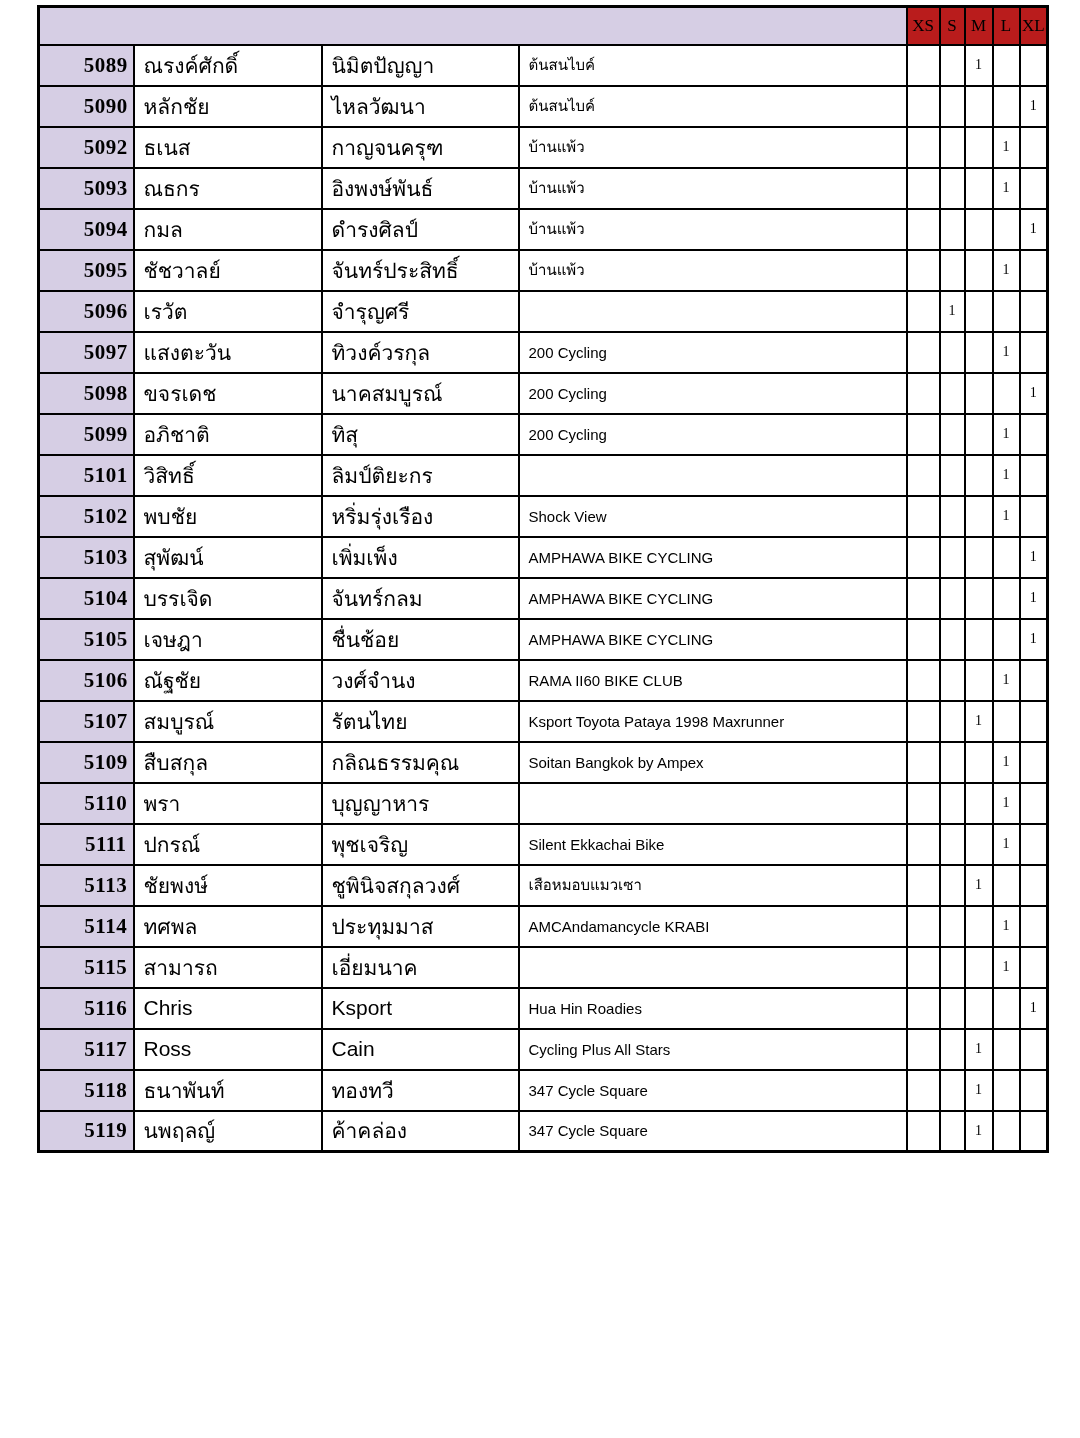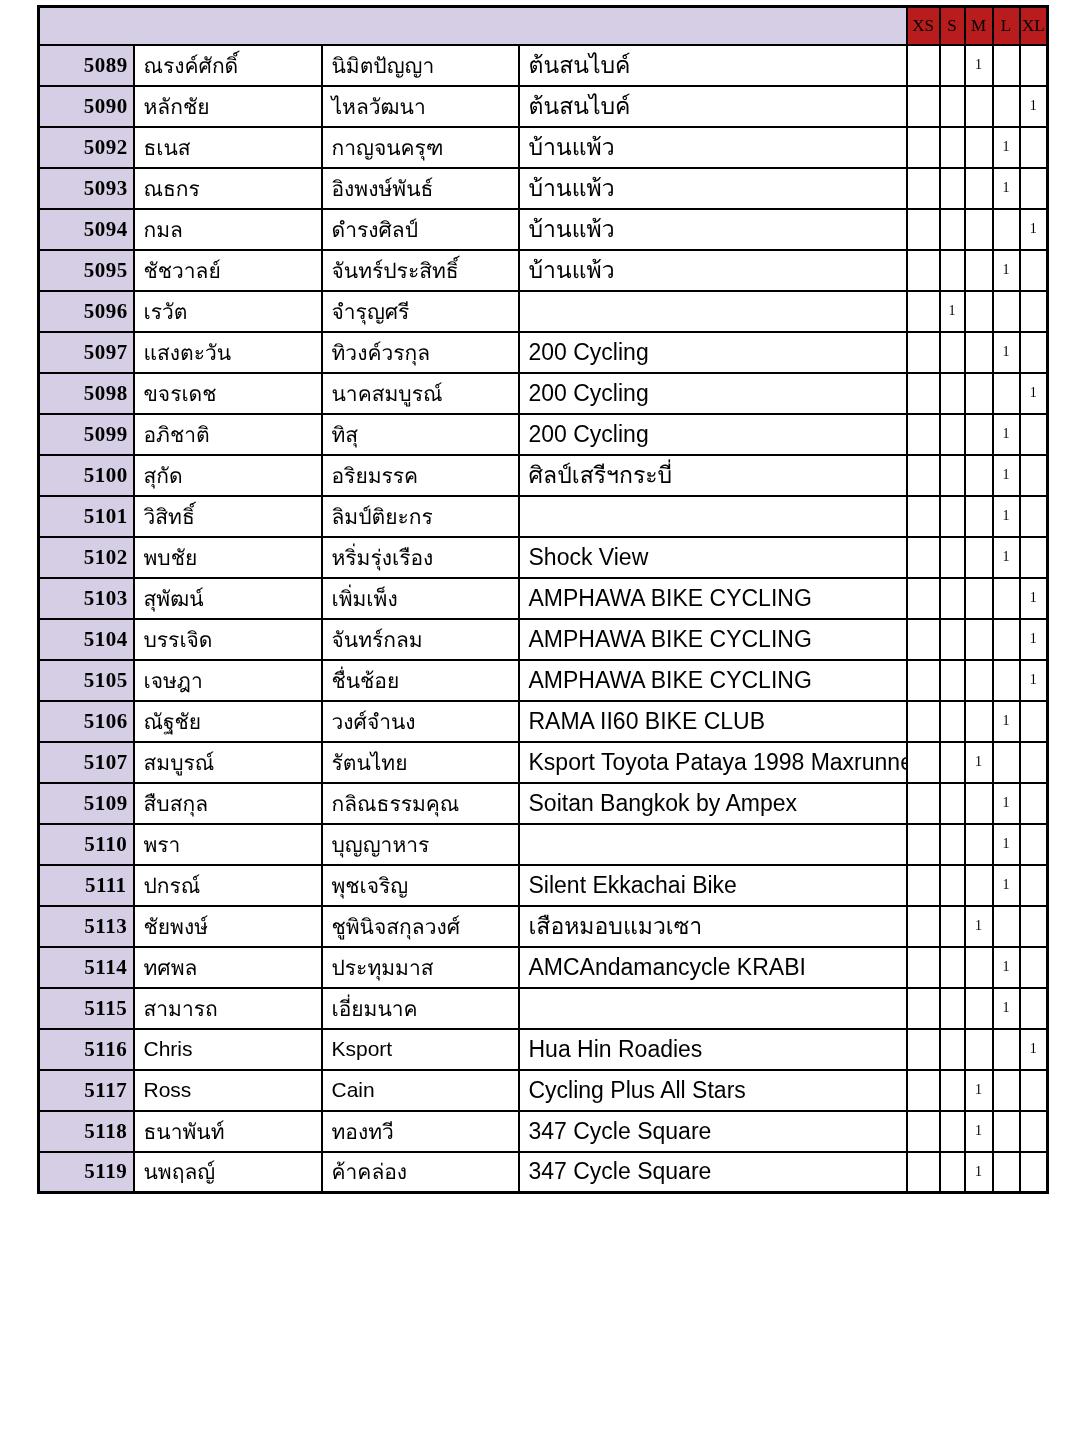--- a/index.html
+++ b/index.html
@@ -56,21 +56,21 @@
     font-size: 21px;
     text-align: center;
     letter-spacing: 0.5px;
     padding-left: 40px;
   }
   td.first, td.last {
     font-size: 21px;
     padding: 0 6px 0 9px;
   }
   td.team {
-    font-size: 23px;
+    font-size: 15px;
     padding: 0 6px 0 9px;
   }
   td.size {
     font-family: "Liberation Serif", "DejaVu Serif", serif;
     font-size: 14px;
     text-align: center;
     padding: 0;
   }
 </style>
 </head>
@@ -204,31 +204,20 @@
           <td class="first">อภิชาติ</td>
           <td class="last">ทิสุ</td>
           <td class="team">200 Cycling</td>
           <td class="size"></td>
           <td class="size"></td>
           <td class="size"></td>
           <td class="size">1</td>
           <td class="size"></td>
         </tr>
         <tr>
-          <td class="id">5100</td>
-          <td class="first">สุกัด</td>
-          <td class="last">อริยมรรค</td>
-          <td class="team">ศิลป์เสรีฯกระบี่</td>
-          <td class="size"></td>
-          <td class="size"></td>
-          <td class="size"></td>
-          <td class="size">1</td>
-          <td class="size"></td>
-        </tr>
-        <tr>
           <td class="id">5101</td>
           <td class="first">วิสิทธิ์</td>
           <td class="last">ลิมป์ติยะกร</td>
           <td class="team"></td>
           <td class="size"></td>
           <td class="size"></td>
           <td class="size"></td>
           <td class="size">1</td>
           <td class="size"></td>
         </tr>

